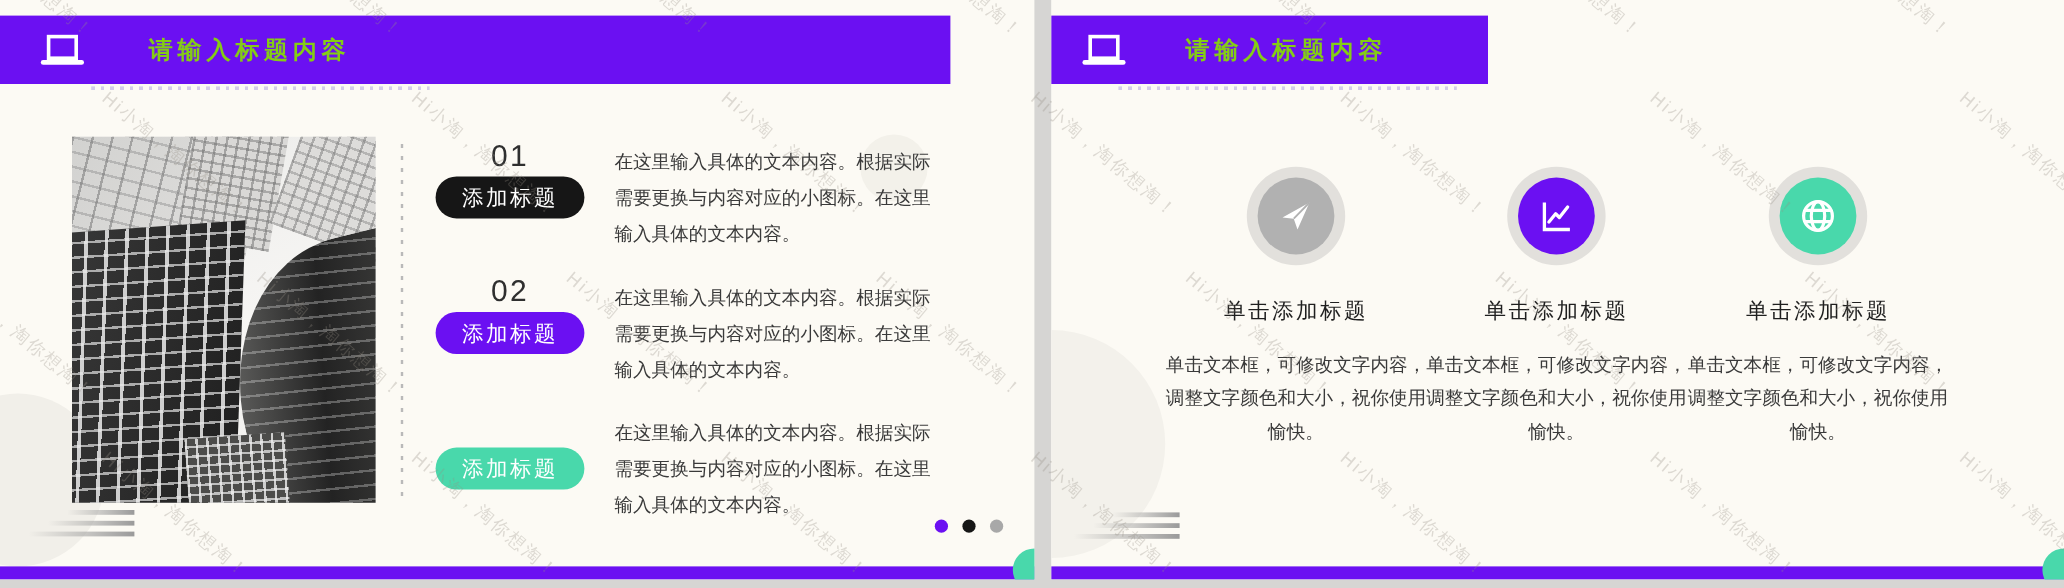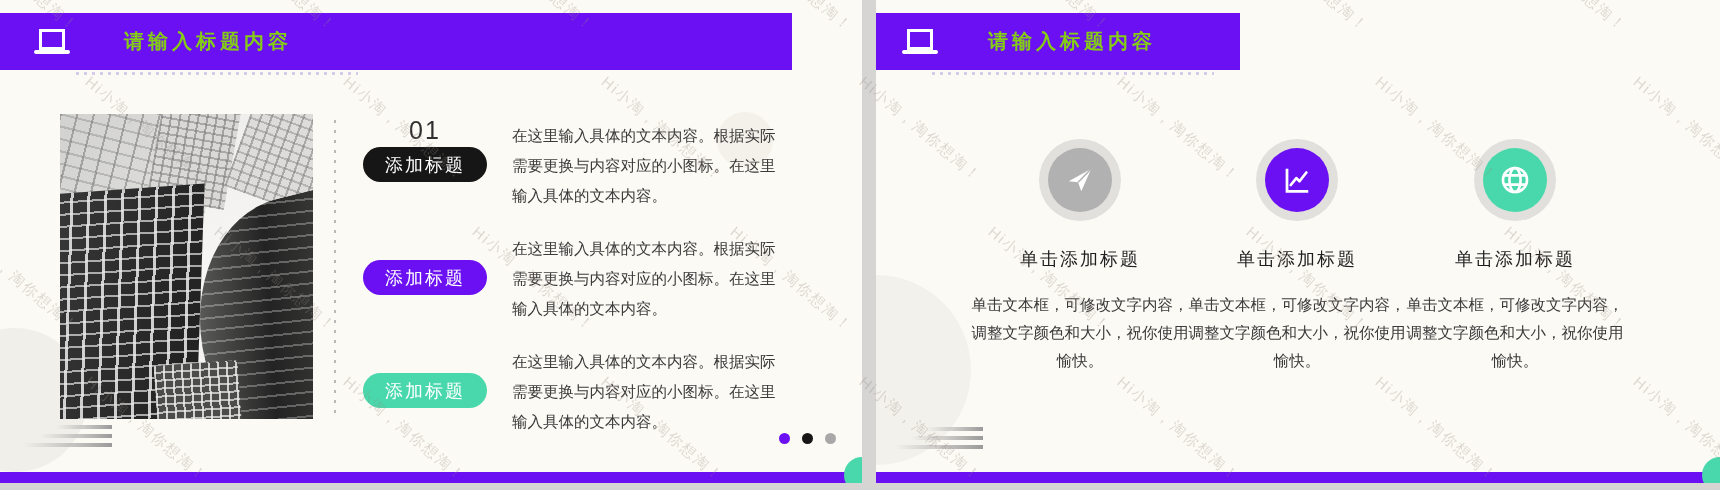--- a/index.html
+++ b/index.html
@@ -140,20 +140,21 @@
     </div>
 
     <div class="vdots"></div>
 
     <div class="item item-1">
       <div class="num">01</div>
       <div class="badge badge-1">添加标题</div>
       <div class="itext">在这里输入具体的文本内容。根据实际需要更换与内容对应的小图标。在这里输入具体的文本内容。</div>
     </div>
     <div class="item item-2">
+      <div class="num">02</div>
       <div class="badge badge-2">添加标题</div>
       <div class="itext">在这里输入具体的文本内容。根据实际需要更换与内容对应的小图标。在这里输入具体的文本内容。</div>
     </div>
     <div class="item item-3">
       <div class="badge badge-3">添加标题</div>
       <div class="itext">在这里输入具体的文本内容。根据实际需要更换与内容对应的小图标。在这里输入具体的文本内容。</div>
     </div>
 
     <div class="speed-lines">
       <span></span>

